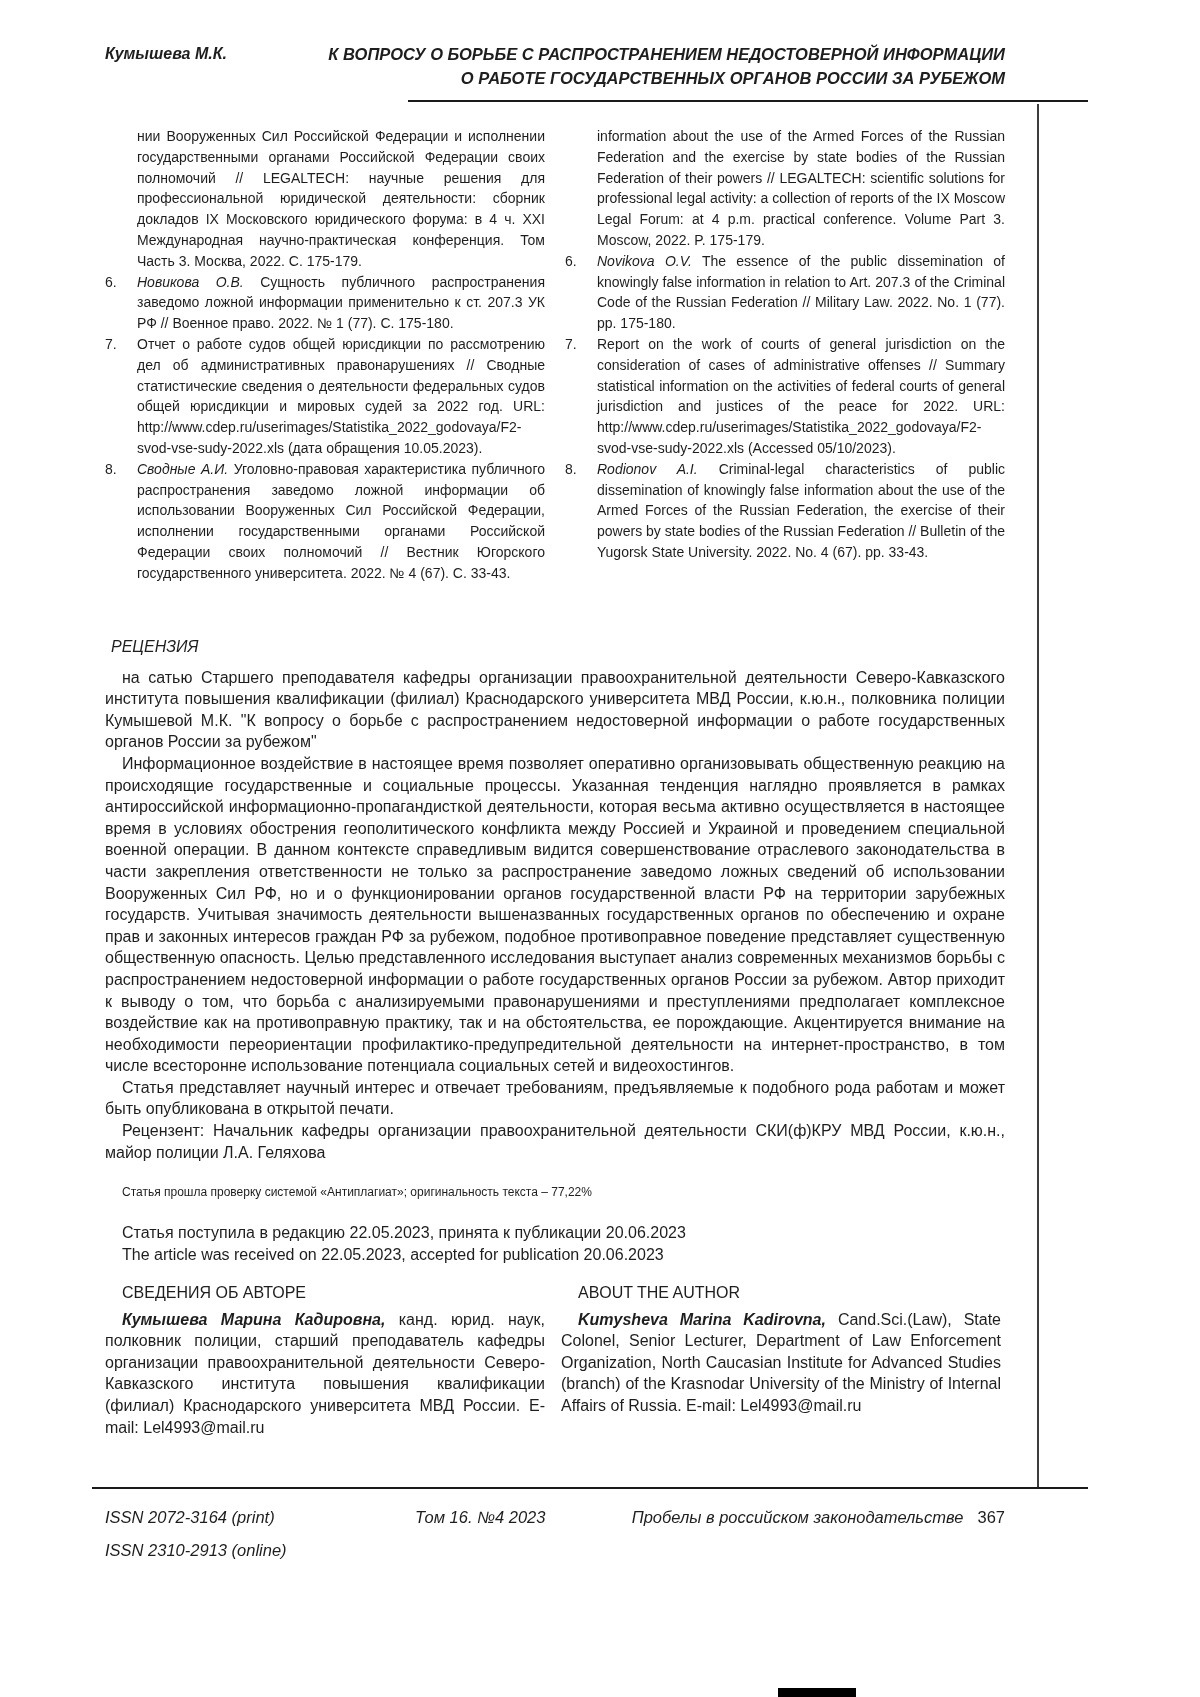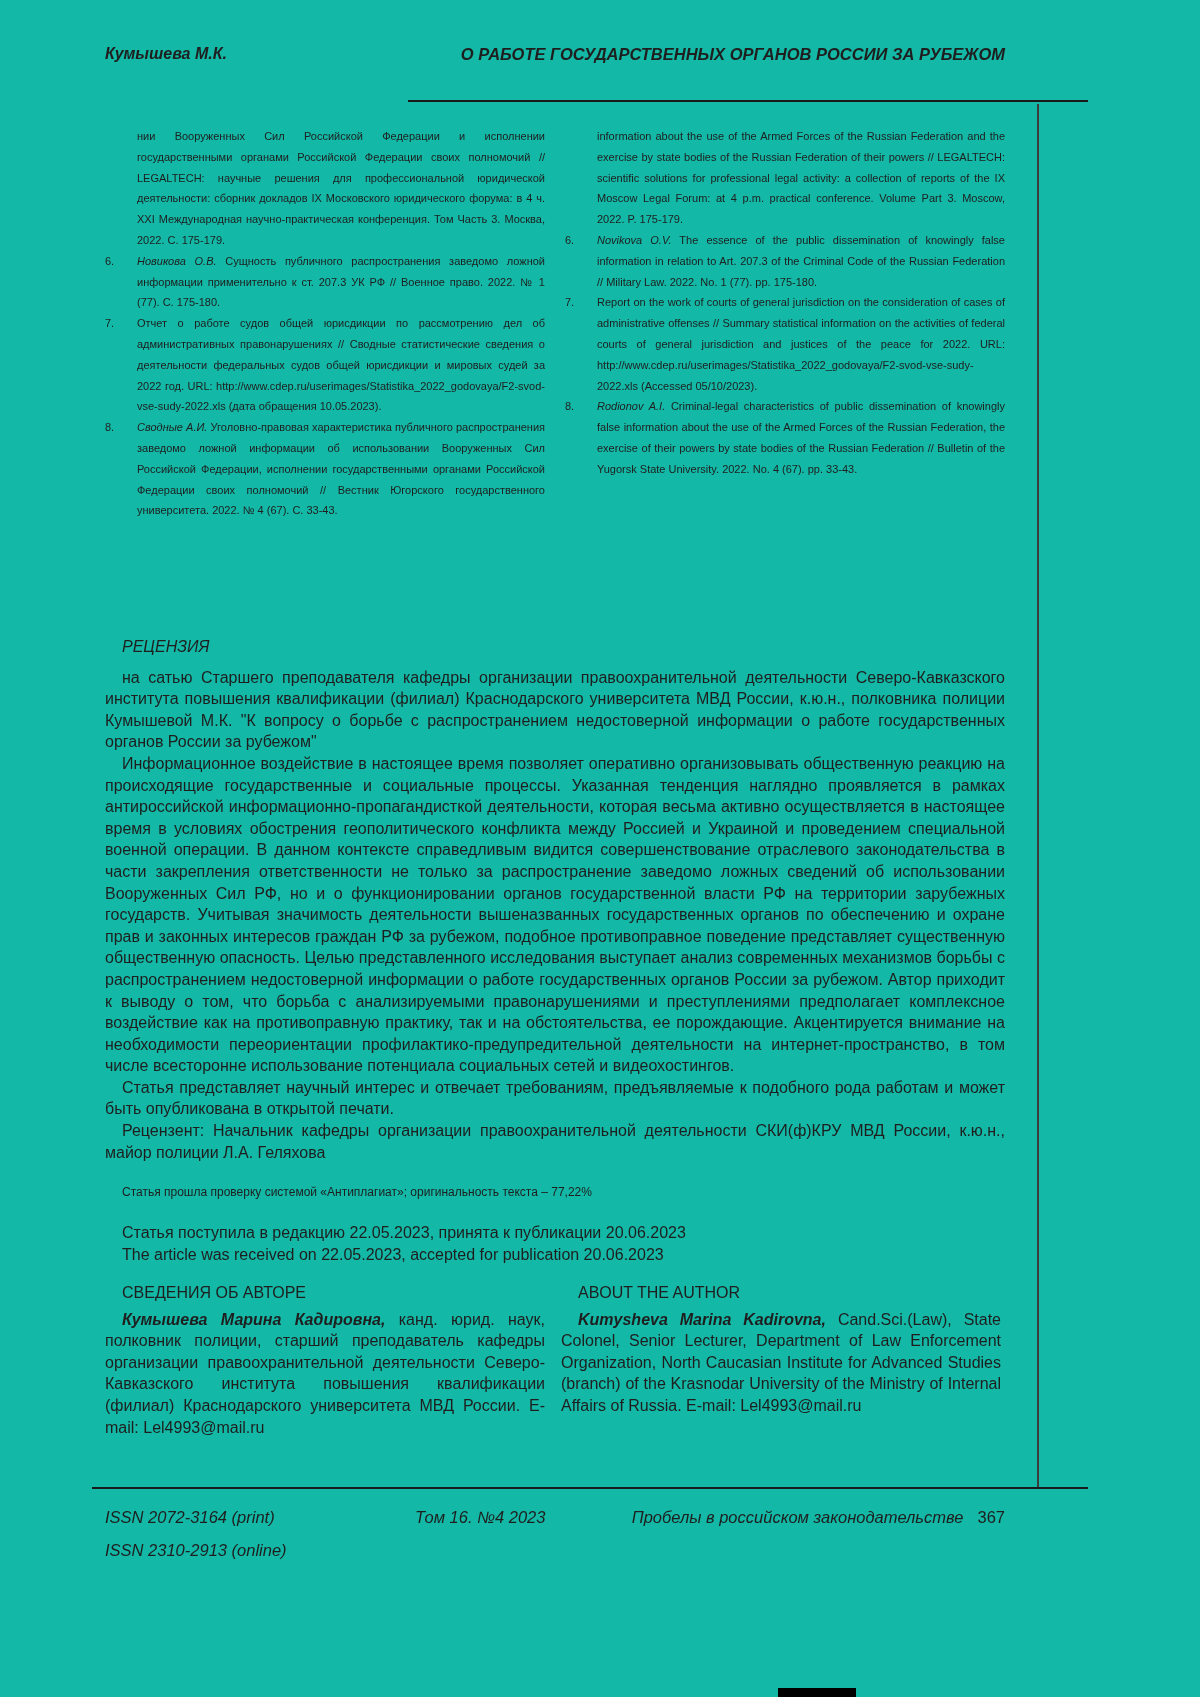--- a/index.html
+++ b/index.html
@@ -1,42 +1,42 @@
 <!DOCTYPE html>
 <html><head>
 <meta charset="utf-8">
 <style>
   * { margin:0; padding:0; box-sizing:border-box; }
   html,body { background:#e9e9e9; }
   .page {
     position:relative;
     width:1200px; height:1697px;
     margin:0 auto;
-    background:#14b8a6;
+    background:#ffffff;
     font-family:"Liberation Sans","DejaVu Sans",sans-serif;
     color:#1e1e1e;
     overflow:hidden;
   }
   
   .header { position:absolute; left:105px; top:42px; width:900px; display:flex; }
   .header-author { font-weight:bold; font-style:italic; font-size:16px; white-space:nowrap; padding-top:3px; }
   .header-title { flex:1; text-align:right; font-weight:bold; font-style:italic; font-size:16.5px; line-height:24px; }
   .header-rule { position:absolute; left:408px; top:100px; width:680px; height:2px; background:#1a1a1a; }
   .right-rule { position:absolute; left:1037px; top:104px; width:2px; height:1384px; background:#3c3c3c; }
 
   
   .refs { position:absolute; left:105px; top:126px; width:900px; display:flex; gap:20px; }
-  .ref-col { width:440px; font-size:11px; line-height:20.8px; text-align:justify; overflow-wrap:break-word; }
+  .ref-col { width:440px; font-size:14px; line-height:20.8px; text-align:justify; overflow-wrap:break-word; }
   .ref-item { position:relative; padding-left:32px; }
   .ref-num { position:absolute; left:0; top:0; }
   .ref-author { font-style:italic; }
 
   
   .review { position:absolute; left:105px; top:636px; width:900px; font-size:16px; line-height:21.6px; }
-  .review-heading { font-style:italic; margin-left:17px; margin-bottom:9px; }
+  .review-heading { font-style:italic; margin-left:6px; margin-bottom:9px; }
   .review p { text-align:justify; text-indent:17px; }
 
   .antiplagiat { position:absolute; left:105px; top:1185px; width:900px; font-size:12px; text-indent:17px; }
 
   .received { position:absolute; left:105px; top:1222px; width:900px; font-size:16px; line-height:22px; }
   .received p { text-indent:17px; }
 
   
   .authors { position:absolute; left:105px; top:1282px; width:900px; display:flex; gap:16px; font-size:16px; line-height:21.6px; }
   .auth-col { width:440px; text-align:justify; }
@@ -55,20 +55,21 @@
   .scan-mark { position:absolute; left:778px; top:1688px; width:78px; height:9px; background:#000; }
 </style>
 </head>
 <body>
 
 <div class="page">
 
   <div class="header">
     <div class="header-author">Кумышева М.К.</div>
     <div class="header-title">
+      <div>К ВОПРОСУ О БОРЬБЕ С РАСПРОСТРАНЕНИЕМ НЕДОСТОВЕРНОЙ ИНФОРМАЦИИ</div>
       <div>О РАБОТЕ ГОСУДАРСТВЕННЫХ ОРГАНОВ РОССИИ ЗА РУБЕЖОМ</div>
     </div>
   </div>
   <div class="header-rule"></div>
   <div class="right-rule"></div>
 
   <div class="refs">
     <div class="ref-col">
       <div class="ref-item">
         <span class="ref-num"></span><span class="ref-author"></span><span>нии Вооруженных Сил Российской Федерации и исполнении государственными органами Российской Федерации своих полномочий // LEGALTECH: научные решения для профессиональной юридической деятельности: сборник докладов IX Московского юридического форума: в 4 ч. XXI Международная научно-практическая конференция. Том Часть 3. Москва, 2022. С. 175-179.</span>

